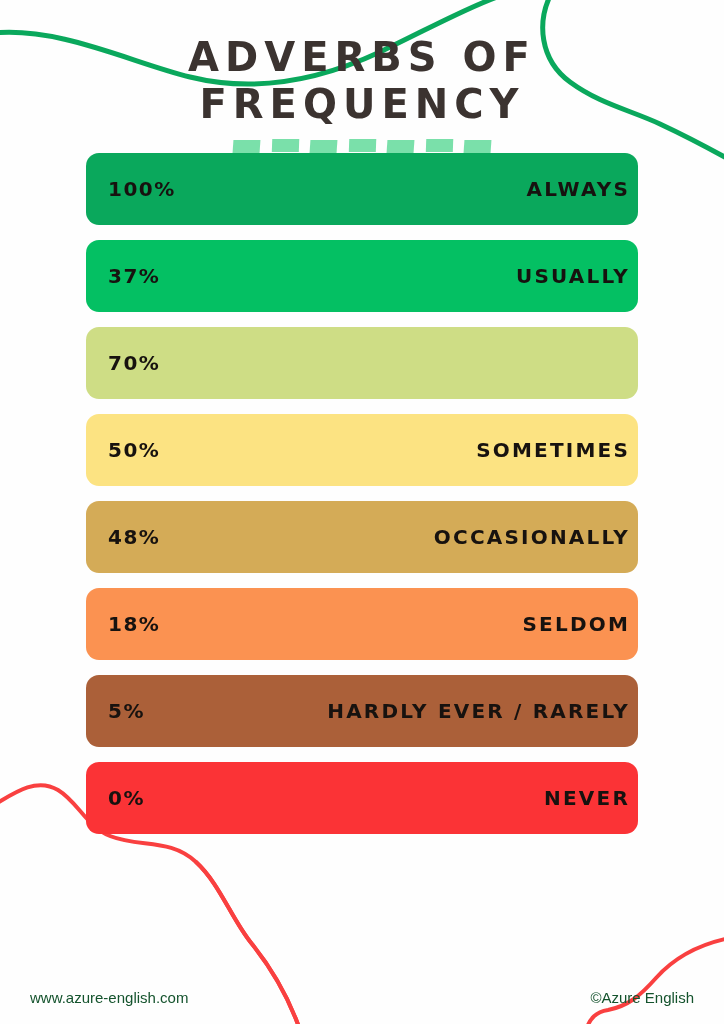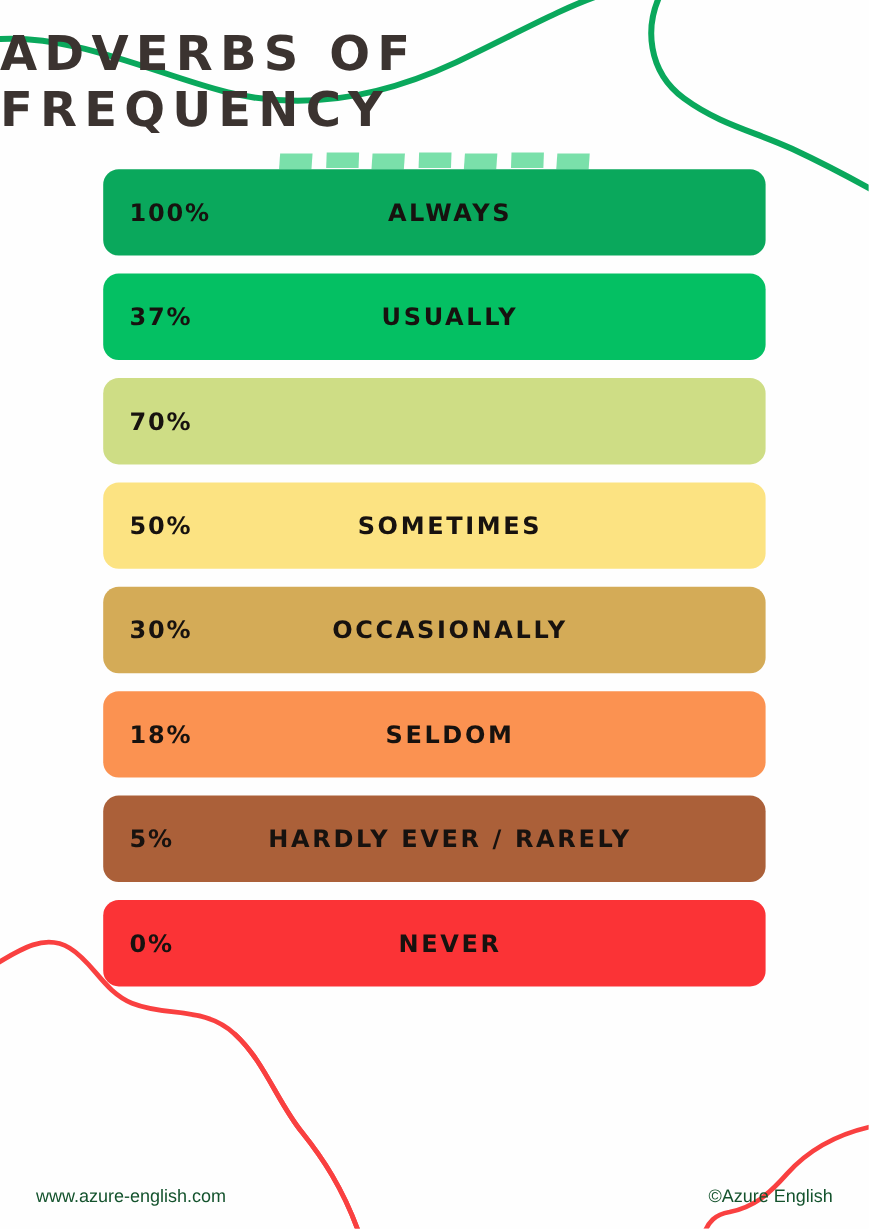--- a/index.html
+++ b/index.html
@@ -34,22 +34,22 @@
     z-index: 0;
   }
   .deco-layer-front {
     z-index: 3;
   }
 
   
   .header {
     position: relative;
     z-index: 2;
-    padding-top: 22px;
-    text-align: left;
+    padding-top: 34px;
+    text-align: center;
   }
 
   .title {
     font-family: "DejaVu Sans", sans-serif;
     font-weight: 700;
     font-size: 40px;
     line-height: 1.18;
     letter-spacing: 6px;
     color: #3b3330;
     text-transform: uppercase;
@@ -93,21 +93,21 @@
     left: 22px;
     font-family: "DejaVu Sans", sans-serif;
     font-weight: 700;
     font-size: 20px;
     letter-spacing: 1.5px;
     color: #17120f;
   }
 
   .bar-label {
     width: 100%;
-    text-align: center;
+    text-align: right;
     font-family: "DejaVu Sans", sans-serif;
     font-weight: 700;
     font-size: 20px;
     letter-spacing: 2.2px;
     color: #17120f;
     text-transform: uppercase;
     padding-left: 34px;
     padding-right: 8px;
   }
 
@@ -170,21 +170,21 @@
     <div class="bar" style="background: rgb(206, 221, 133);">
       <span class="bar-percent">70%</span>
     </div>
 
     <div class="bar" style="background: rgb(252, 227, 130);">
       <span class="bar-percent">50%</span>
       <span class="bar-label">SOMETIMES</span>
     </div>
 
     <div class="bar" style="background: rgb(212, 171, 87);">
-      <span class="bar-percent">30%</span>
+      <span class="bar-percent">48%</span>
       <span class="bar-label">OCCASIONALLY</span>
     </div>
 
     <div class="bar" style="background: rgb(251, 146, 81);">
       <span class="bar-percent">18%</span>
       <span class="bar-label">SELDOM</span>
     </div>
 
     <div class="bar" style="background: rgb(171, 96, 57);">
       <span class="bar-percent">5%</span>

